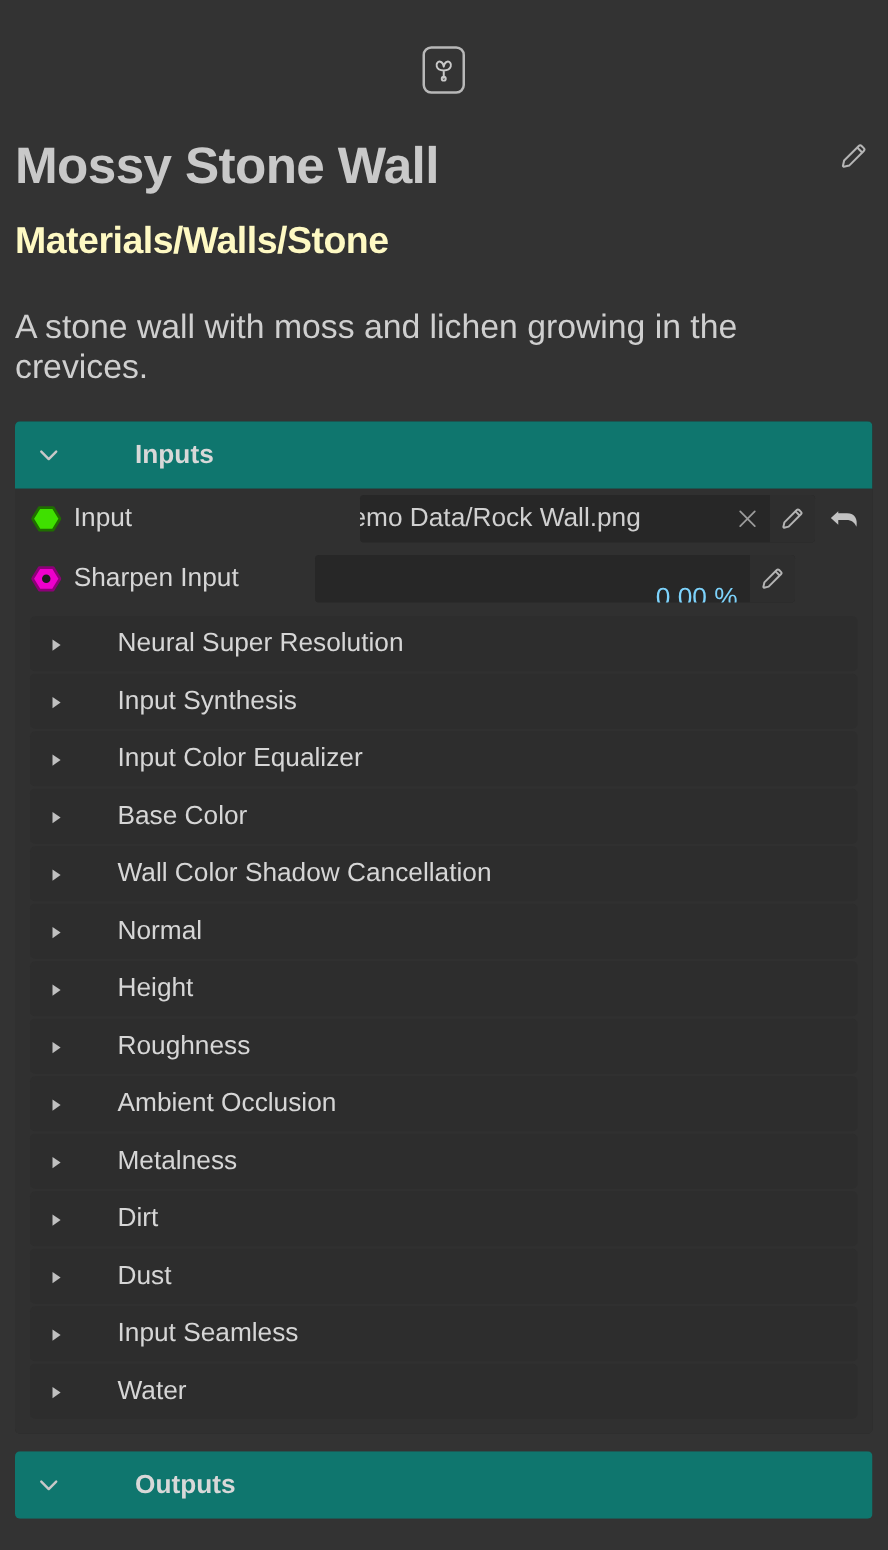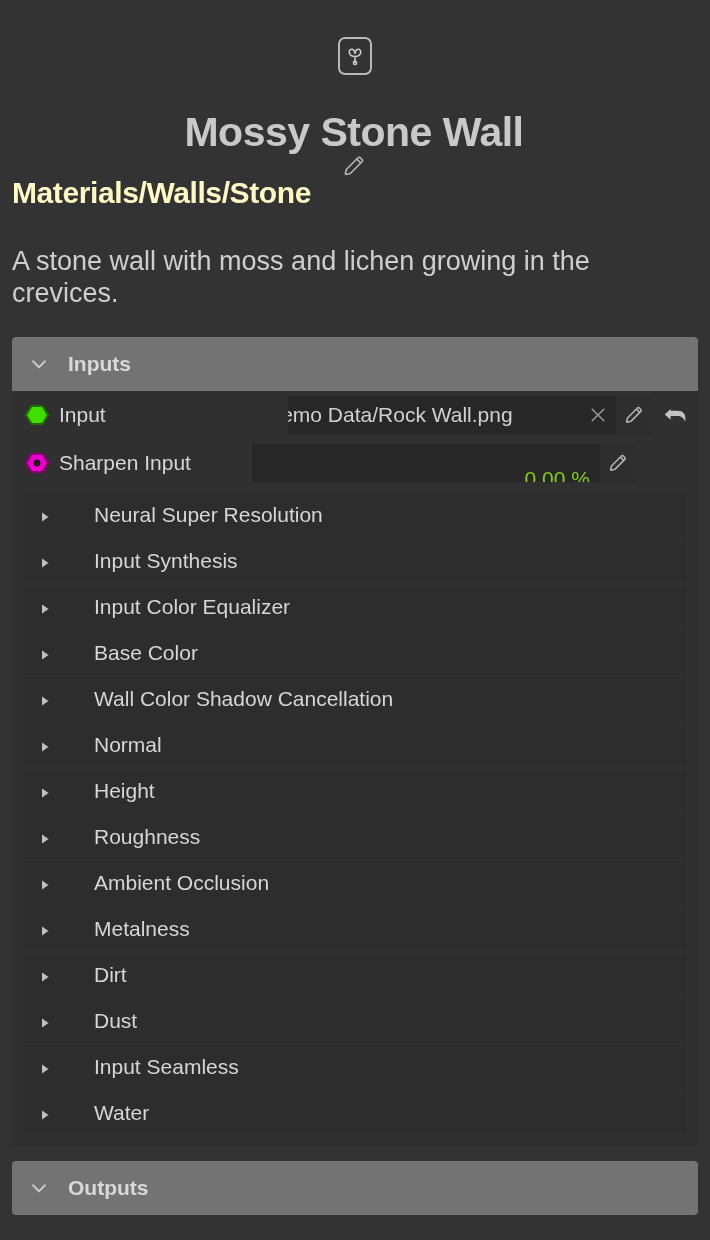--- a/index.html
+++ b/index.html
@@ -30,24 +30,23 @@
     border-radius: 7px;
     display: flex;
     align-items: center;
     justify-content: center;
     box-sizing: border-box;
   }
   .app-logo svg { display: block; }
 
   .title-row {
     display: flex;
-    align-items: center;
+    align-items: flex-start;
     padding: 0 14px 0 12px;
     height: 60px;
-    flex-direction: column;
   }
   .title-text {
     font-size: 41px;
     font-weight: bold;
     color: #c9c9c9;
     letter-spacing: -0.5px;
     line-height: 1;
     flex: 1;
   }
   .title-edit-icon {
@@ -75,22 +74,23 @@
   .section {
     margin: 28px 12px 0 12px;
     background: #2b2b2b;
     border-radius: 4px;
     overflow: hidden;
   }
   .section-header {
     display: flex;
     align-items: center;
     height: 54px;
-    background: #737373;
+    background: #0f766e;
     padding-left: 14px;
+    gap: 40px;
   }
   .chevron-down {
     width: 26px;
     height: 26px;
     flex: 0 0 auto;
     margin-right: 16px;
   }
   .section-title {
     font-size: 21px;
     font-weight: bold;
@@ -146,21 +146,21 @@
     white-space: nowrap;
     margin-left: -22px;
   }
   .field-input.numeric {
     width: 348px;
     justify-content: flex-end;
     padding-right: 10px;
   }
   .field-input.numeric .val {
     font-size: 21px;
-    color: #84cc16;
+    color: #7dd3fc;
     white-space: nowrap;
     margin-top: 31px;
   }
   .field-btn {
     width: 36px;
     height: 38px;
     display: flex;
     align-items: center;
     justify-content: center;
     flex: 0 0 auto;

